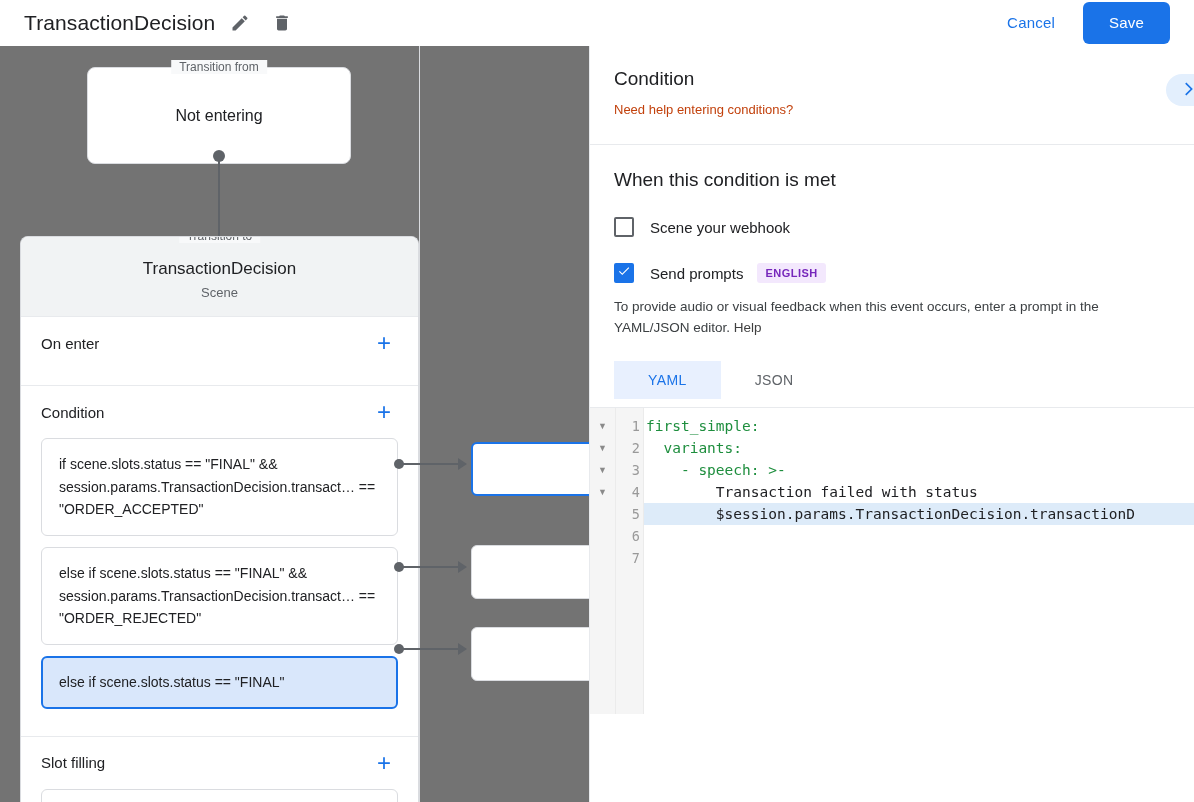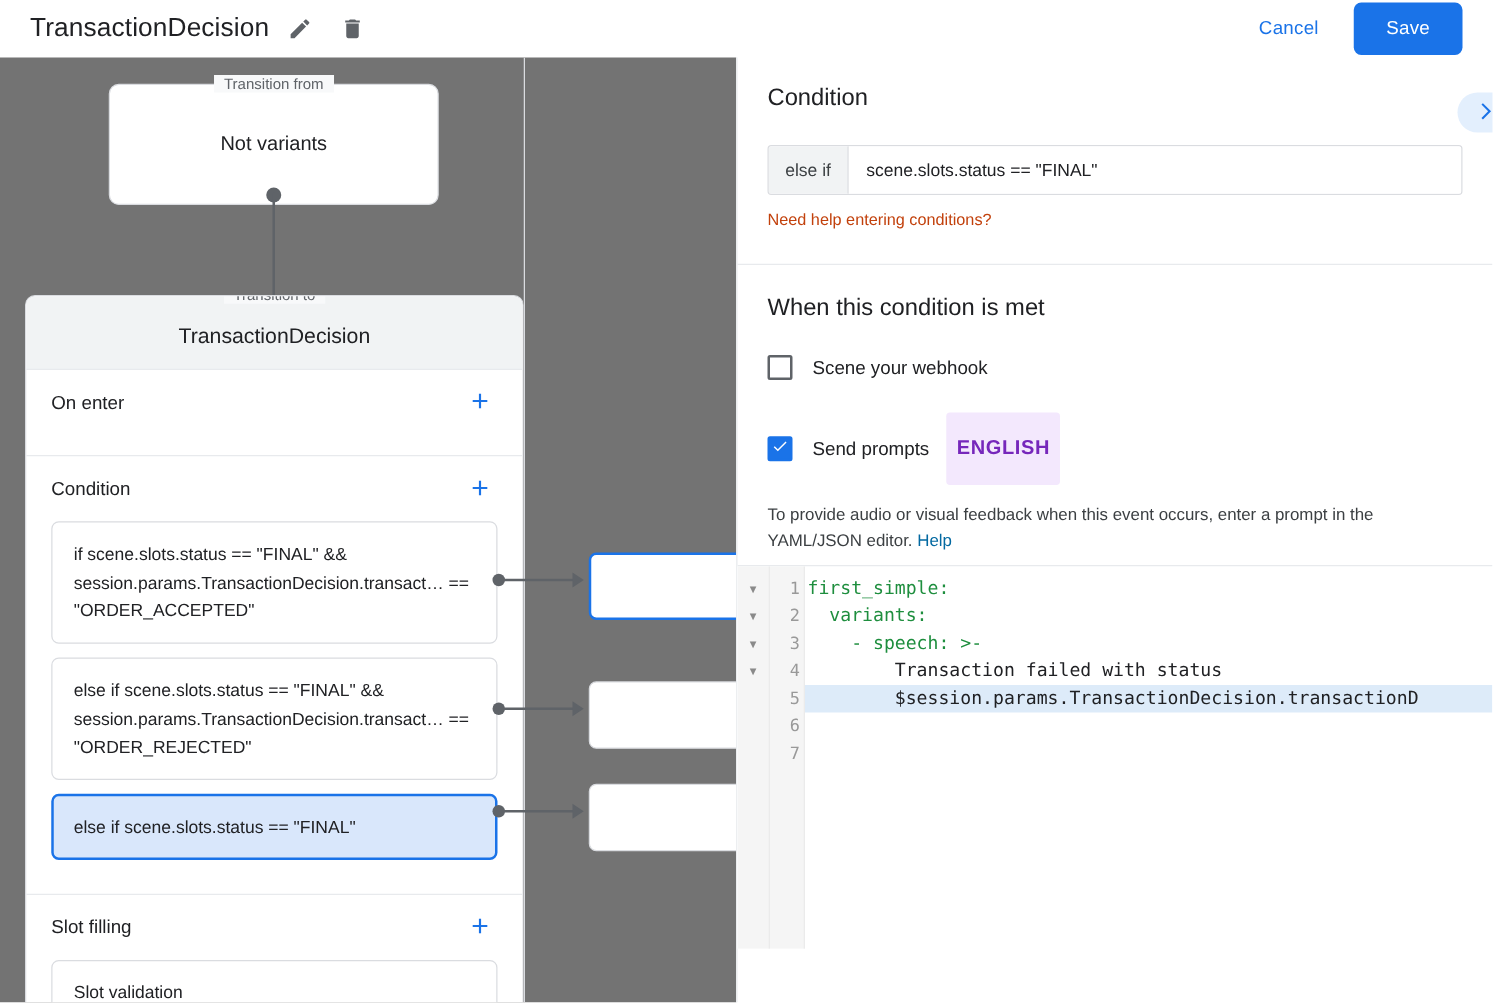--- a/index.html
+++ b/index.html
@@ -177,28 +177,28 @@
   .cb-row { display: flex; align-items: center; margin-top: 26px; }
   .cb {
     width: 20px; height: 20px; border: 2px solid #5f6368; border-radius: 2px;
     background: #ffffff; cursor: pointer; flex: none;
     display: flex; align-items: center; justify-content: center;
   }
   .cb.checked { background: #1a73e8; border-color: #1a73e8; }
   .cb-label { margin-left: 16px; font-size: 15px; color: #202124; font-weight: 500; }
   .badge {
     margin-left: 14px; background: #f3e8fd; color: #7627bb;
-    font-size: 16px; font-weight: 700; letter-spacing: .5px;
-    padding: 20px 8px; border-radius: 3px;
+    font-size: 11px; font-weight: 700; letter-spacing: .5px;
+    padding: 4px 8px; border-radius: 3px;
   }
   .desc {
     margin-top: 14px; font-size: 13.5px; color: #3c4043; line-height: 1.55;
     max-width: 560px;
   }
-  .desc a { color: #0369a1; text-decoration: none; }
+  .desc a { color: #404040; text-decoration: none; }
 
   .tabs { display: flex; margin-top: 22px; }
   .tab {
     padding: 11px 34px; font-size: 14px; font-weight: 500; cursor: pointer;
     color: #5f6368; background: transparent; border: none; font-family: inherit;
     letter-spacing: .4px;
   }
   .tab.active { color: #1a73e8; background: #e8f0fe; }
 
   .editor {
@@ -253,32 +253,33 @@
     <div class="topbar-spacer"></div>
     <button class="btn-cancel">Cancel</button>
     <button class="btn-save">Save</button>
   </div>
 
   <div class="canvas">
     <div class="guide-line"></div>
 
     <div class="fs transition-from">
       <div class="fs-legend">Transition from</div>
-      <div class="body">Not variants</div>
+      <div class="body">Not entering</div>
     </div>
 
     <div class="connector-dot"></div>
     <div class="connector-v"></div>
     <div class="connector-arrow"></div>
 
     <div class="fs transition-to">
       <div class="fs-legend">Transition to</div>
 
       <div class="scene-head">
         <div class="scene-title">TransactionDecision</div>
+        <div class="scene-sub">Scene</div>
       </div>
 
       <div class="section">
         <div class="section-head">
           <div class="section-title">On enter</div>
           <button class="plus-btn">+</button>
         </div>
       </div>
 
       <div class="section">
@@ -327,24 +328,20 @@
     <div class="panel-sec-1">
       <div class="panel-h">Condition</div>
       <button class="chev-btn">
         <span>
           <svg width="20" height="20" viewBox="0 0 24 24" fill="#1a73e8">
             <path d="M8.6 5.6L10 4.2l7.8 7.8L10 19.8l-1.4-1.4L15 12z"></path>
           </svg>
         </span>
       </button>
 
-      <div class="cond-row">
-        <div class="cond-prefix">else if</div>
-        <input class="cond-input" type="text" value="scene.slots.status == &quot;FINAL&quot;" style="">
-      </div>
       <a class="help-link">Need help entering conditions?</a>
     </div>
 
     <div class="panel-sec-2">
       <div class="panel-h2">When this condition is met</div>
 
       <div class="cb-row">
         <div class="cb"></div>
         <div class="cb-label">Scene your webhook</div>
       </div>
@@ -359,20 +356,24 @@
         </div>
         <div class="cb-label">Send prompts</div>
         <div class="badge">ENGLISH</div>
       </div>
 
       <div class="desc">
         <span>To provide audio or visual feedback when this event occurs, enter a prompt in the YAML/JSON editor.</span>
         <a>Help</a>
       </div>
 
+      <div class="tabs">
+        <button class="tab active">YAML</button>
+        <button class="tab">JSON</button>
+      </div>
     </div>
 
     <div class="editor">
       <div class="fold-col">
         <div class="fold">▼</div>
         <div class="fold">▼</div>
         <div class="fold">▼</div>
         <div class="fold">▼</div>
         <div class="fold"></div>
         <div class="fold"></div>

